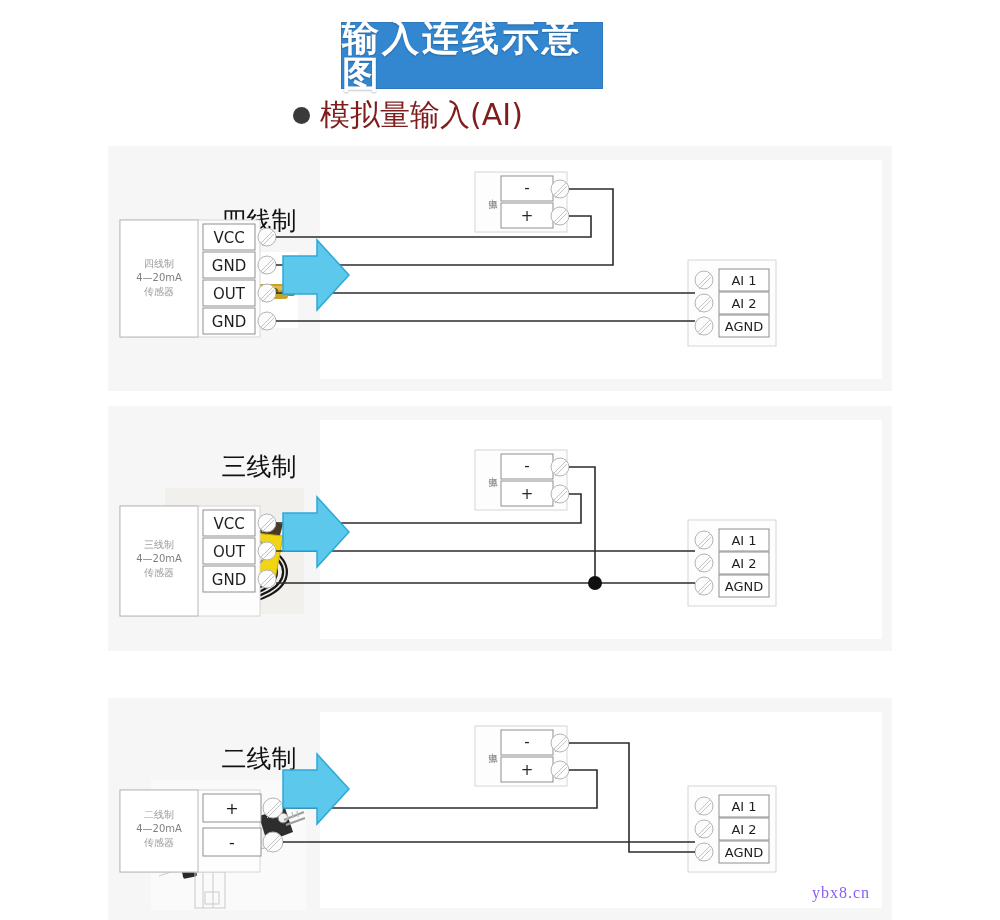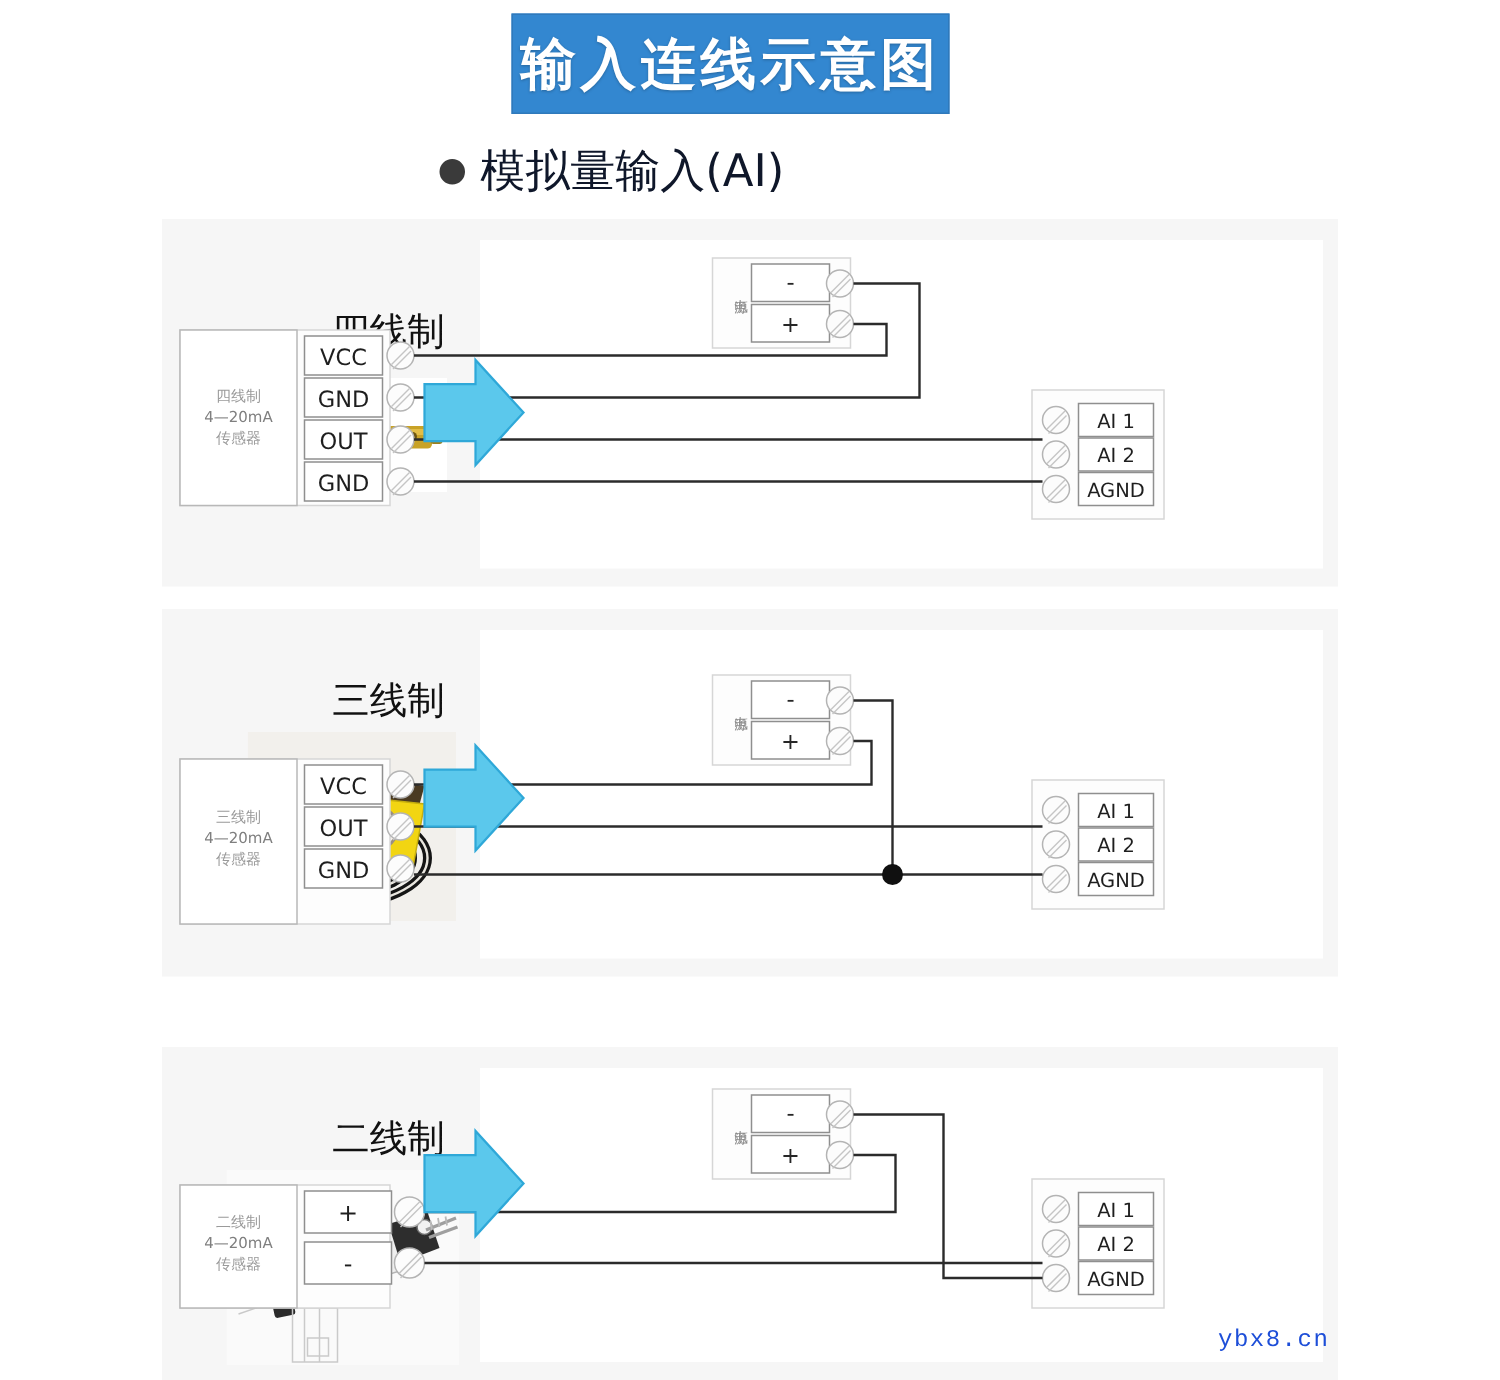--- a/index.html
+++ b/index.html
@@ -12,22 +12,22 @@
     height: 920px;
     position: relative;
     font-family: "DejaVu Sans", "Liberation Sans", sans-serif;
     overflow: hidden;
   }
 
   
   .title-banner {
     position: absolute;
     left: 341px;
-    top: 9px;
-    width: 292px;
+    top: 22px;
+    width: 262px;
     height: 67px;
     background: #3387d0;
     border: 1px solid #2f79bb;
     display: flex;
     align-items: center;
     justify-content: center;
     box-sizing: border-box;
   }
   .title-banner-text {
     color: #ffffff;
@@ -37,21 +37,21 @@
     line-height: 1;
     text-shadow: 0 1px 2px rgba(0,0,0,.25);
   }
   .subtitle {
     position: absolute;
     left: 0;
     top: 100px;
     width: 816px;
     text-align: center;
     font-size: 30px;
-    color: #0f172a;
+    color: #7f1d1d;
     line-height: 1;
   }
   .subtitle .bullet {
     display: inline-block;
     width: 17px;
     height: 17px;
     border-radius: 50%;
     background: #3a3a3a;
     margin-right: 10px;
     vertical-align: 1px;
@@ -110,23 +110,23 @@
   .svg-stage {
     position: absolute;
     left: 0;
     top: 0;
   }
 
   .watermark {
     position: absolute;
     left: 812px;
     top: 884px;
-    font-family: Liberation Mono, monospace;
+    font-family: Liberation Serif, serif;
     font-size: 16px;
-    color: #1d4ed8;
+    color: #8b5cf6;
     letter-spacing: 1px;
   }
 </style>
 </head>
 <body>
 
 <div class="title-banner">
   <span class="title-banner-text">输入连线示意图</span>
 </div>
 

